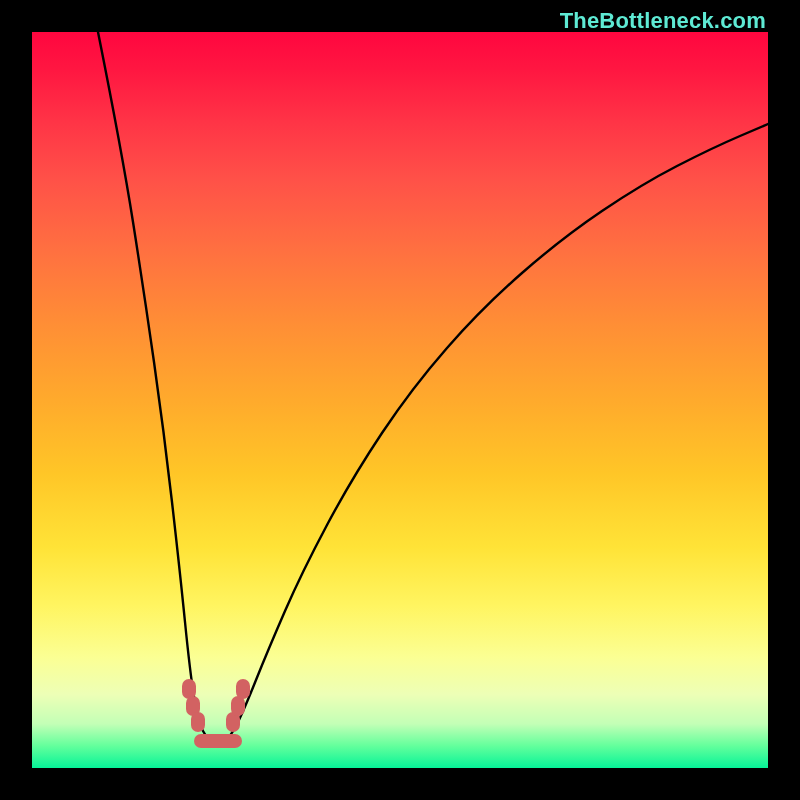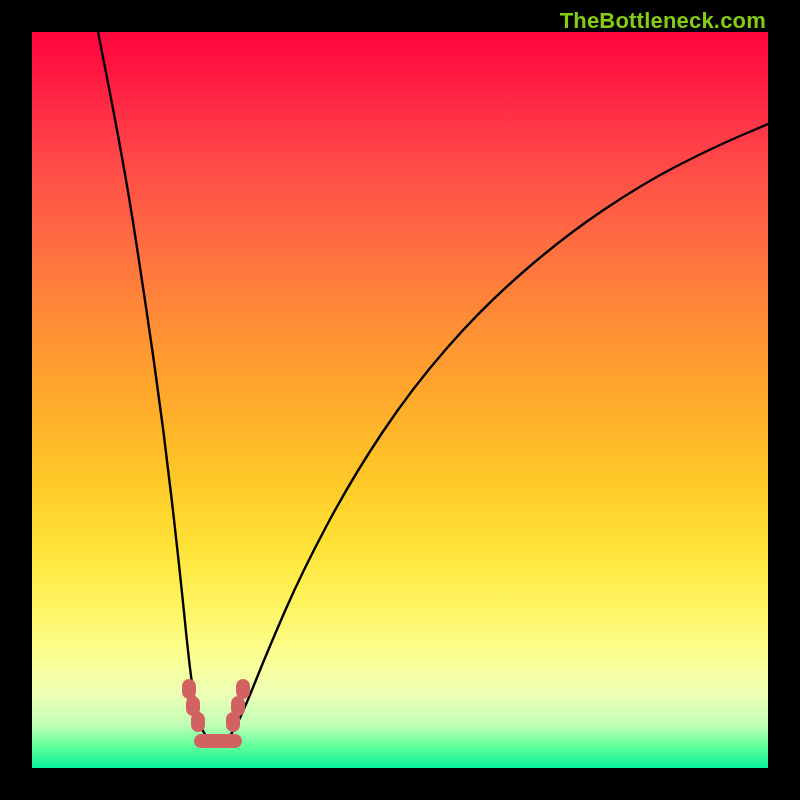--- a/index.html
+++ b/index.html
@@ -71,21 +71,21 @@
     border-radius: 7px;
     background: #d26262;
   }
   .watermark {
     position: absolute;
     right: 34px;
     top: 8px;
     font-family: Arial, Helvetica, sans-serif;
     font-size: 22px;
     font-weight: 600;
-    color: #84cc16;
+    color: #5eead4;
     letter-spacing: 0.2px;
   }
 </style>
 </head>
 <body>
 
 <div class="frame">
 
   <div class="watermark">TheBottleneck.com</div>
 

